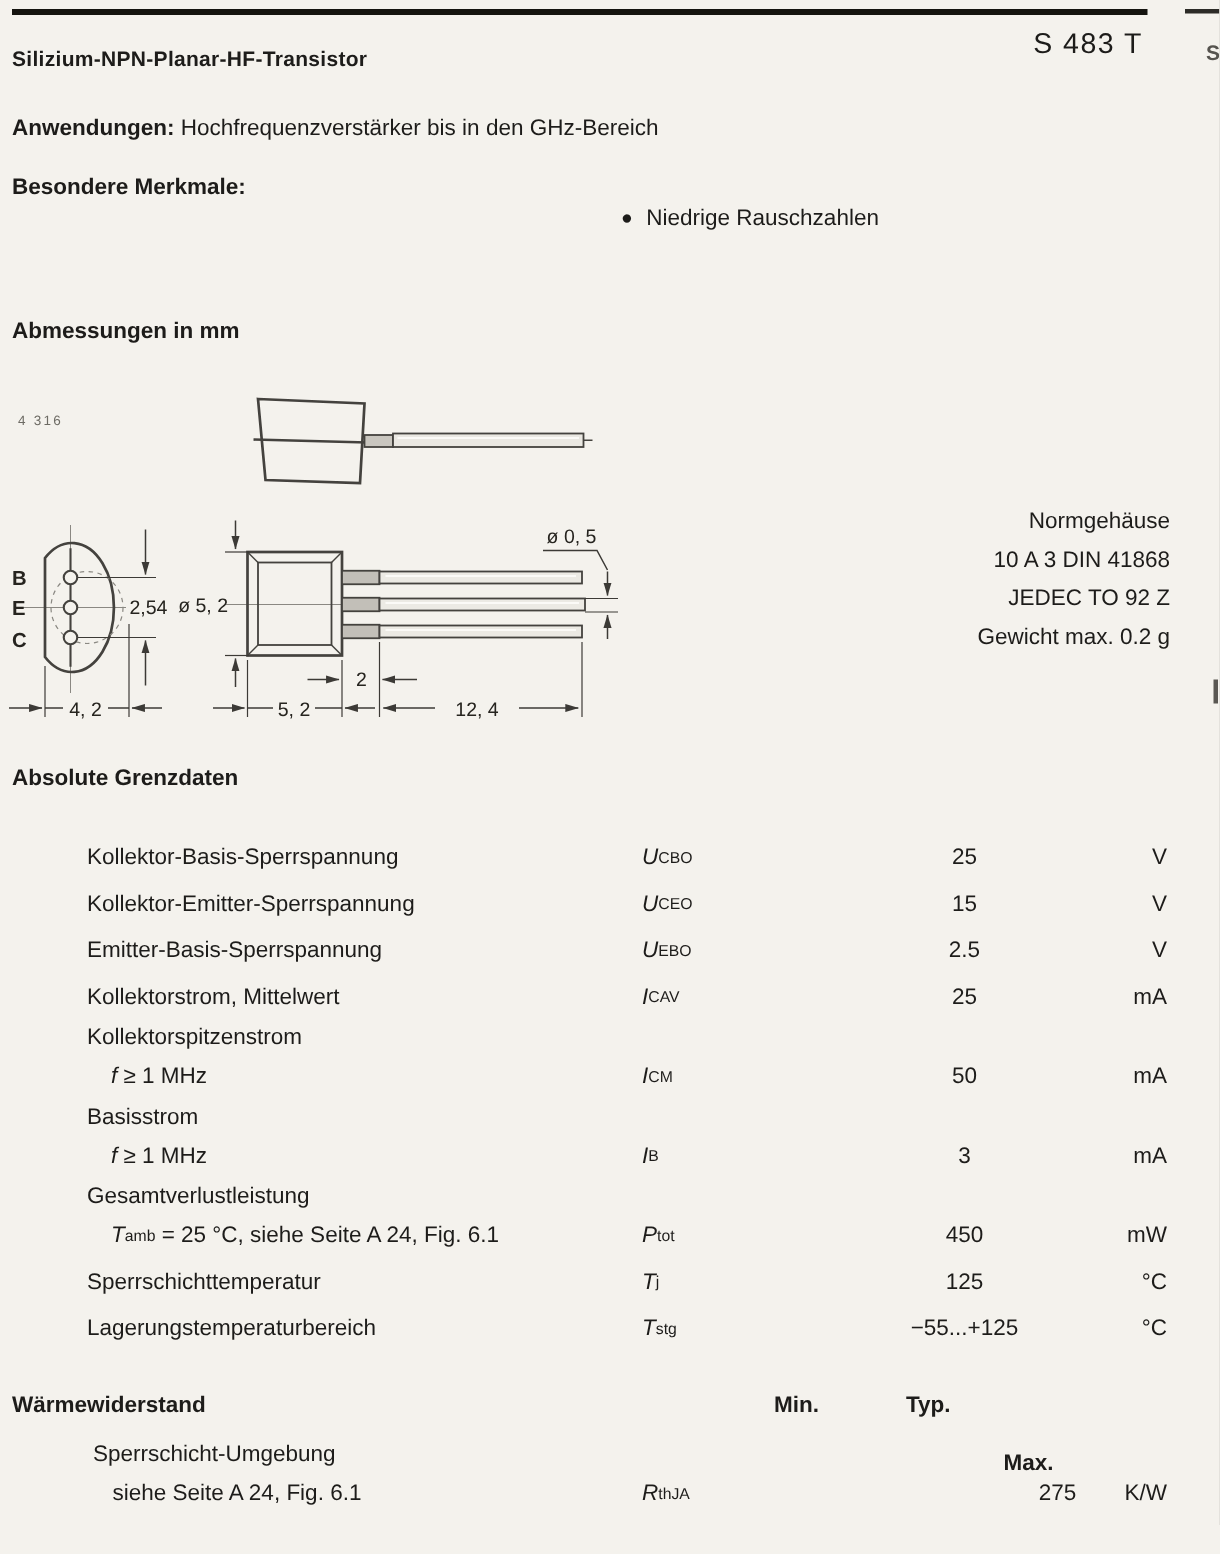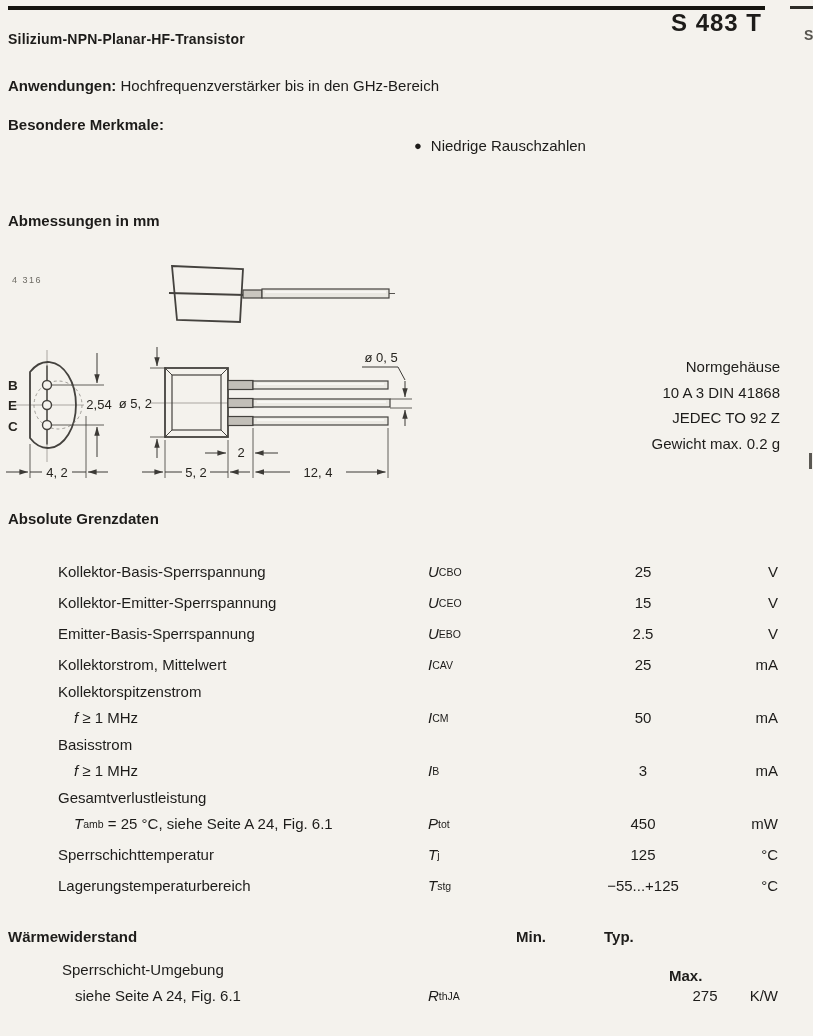--- a/index.html
+++ b/index.html
@@ -6,33 +6,33 @@
   #page{
     position:relative;width:813px;height:1036px;margin:0 auto;
     background:#f4f2ed;overflow:hidden;color:#1d1c1a;
     font-family:"Liberation Sans","DejaVu Sans",sans-serif;
     font-size:15px;
   }
   .abs{position:absolute;}
   #top-rule{left:8px;top:6px;width:757px;height:4px;background:#15140f;}
   #top-rule-edge{left:790px;top:6px;width:23px;height:3px;background:#2c2b27;}
   #page-title{left:8px;top:31px;font-size:14px;font-weight:bold;letter-spacing:.2px;text-align:right;}
-  #part-number{top:9px;right:51px;font-size:24px;font-weight:bold;letter-spacing:1px;}
+  #part-number{top:19px;right:51px;font-size:19px;font-weight:normal;letter-spacing:1px;}
   #edge-char{left:804px;top:27px;font-size:14px;font-weight:bold;color:#55534e;}
   #edge-tick{left:809px;top:453px;width:3px;height:16px;background:#5a5853;}
   #applications{left:8px;top:77px;}
   .bold{font-weight:bold;}
   #features-heading{left:8px;top:116px;font-weight:bold;}
   .feature{top:137px;}
   #feature-1{left:35px;}
   #feature-2{left:414px;}
   .bullet{font-size:13px;margin-right:9px;position:relative;top:-1px;}
   #dim-heading{left:8px;top:212px;font-weight:bold;}
   #drawing{left:0;top:250px;}
-  #case-info{top:335px;right:33px;text-align:right;line-height:25.5px;margin-top:19px;}
+  #case-info{top:335px;right:33px;text-align:right;line-height:25.5px;}
   #limits-heading{left:8px;top:510px;font-weight:bold;}
   #limits-table{left:0;top:556px;width:813px;}
   .lrow{position:relative;padding-left:20px;}
   .line1{height:22px;display:flex;align-items:center;padding-left:38px;}
   .t-line1{padding-left:42px;}
   .line2{position:relative;height:31px;}
   .cell{position:absolute;top:0;height:100%;display:flex;align-items:center;white-space:nowrap;}
   .c-param{left:38px;}
   .c-cond{left:54px;}
   .c-cond2{left:55px;}

